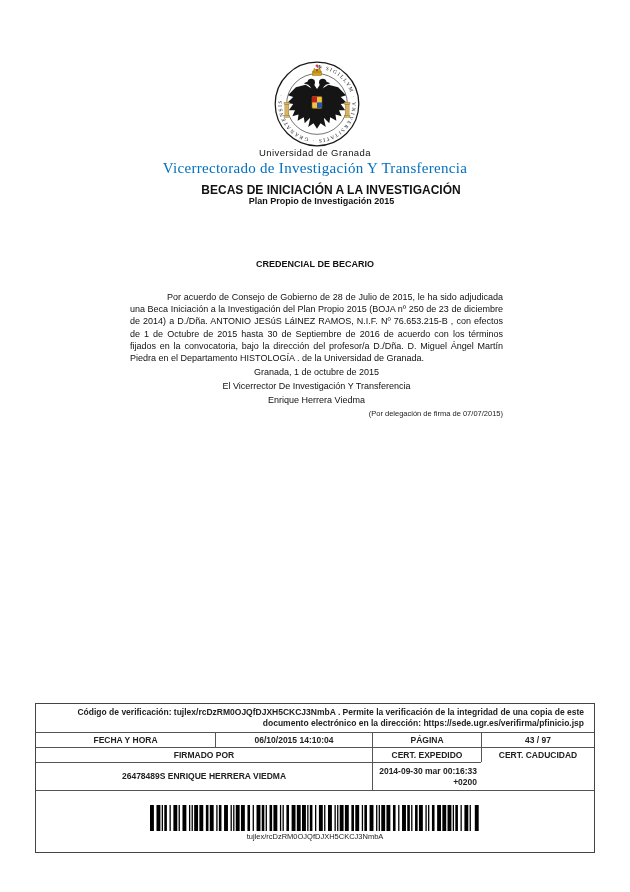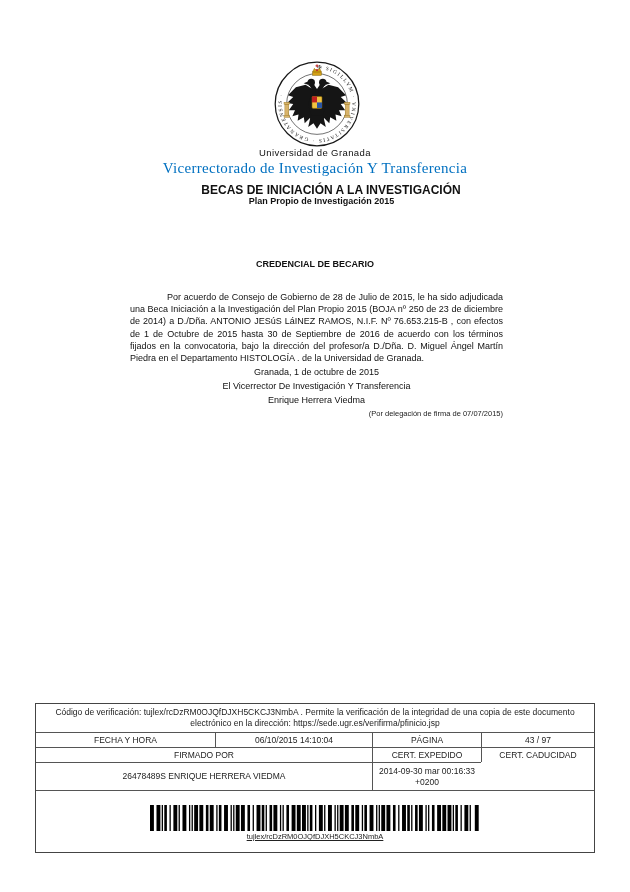--- a/index.html
+++ b/index.html
@@ -30,35 +30,35 @@
   }
   
   .verification{
     position:absolute;top:703px;left:35px;width:558px;
     border:1px solid #444;font-size:8.5px;color:#222;
     display:grid;grid-template-columns:179px 157px 109px 1fr;
   }
   .vcell{
     border-top:1px solid #555;border-left:1px solid #555;
     display:flex;align-items:center;justify-content:center;
-    text-align:center;padding:1px 4px;box-sizing:border-box;line-height:11px;
+    text-align:right;padding:1px 4px;box-sizing:border-box;line-height:11px;font-weight:bold;
   }
   .vcell.first{border-left:none;}
   .vcell.span2{grid-column:span 2;}
   .vcell.span4{grid-column:1 / -1;}
   .vcell.code-row{border-top:none;min-height:28px;padding:3px 10px;}
   .vcell.h15{min-height:15px;}
   .vcell.h28{min-height:28px;}
   .barcode-zone{
     grid-column:1 / -1;border-top:1px solid #555;min-height:52px;
     display:flex;flex-direction:column;align-items:center;justify-content:center;
     padding:6px 0 3px 0;
   }
   .barcode-svg{width:330px;height:26px;display:block;}
-  .barcode-label{font-size:7.5px;line-height:9px;margin-top:1px;color:#222;text-decoration:underline;}
+  .barcode-label{font-size:7.5px;line-height:9px;margin-top:1px;color:#222;}
 </style>
 </head>
 <body>
 
 <div class="page">
 
   <svg class="seal" viewBox="0 0 100 100" aria-hidden="true">
     <defs>
       <path id="ringpath" d="M 50 10 a 40 40 0 1 1 -0.01 0"></path>
     </defs>

